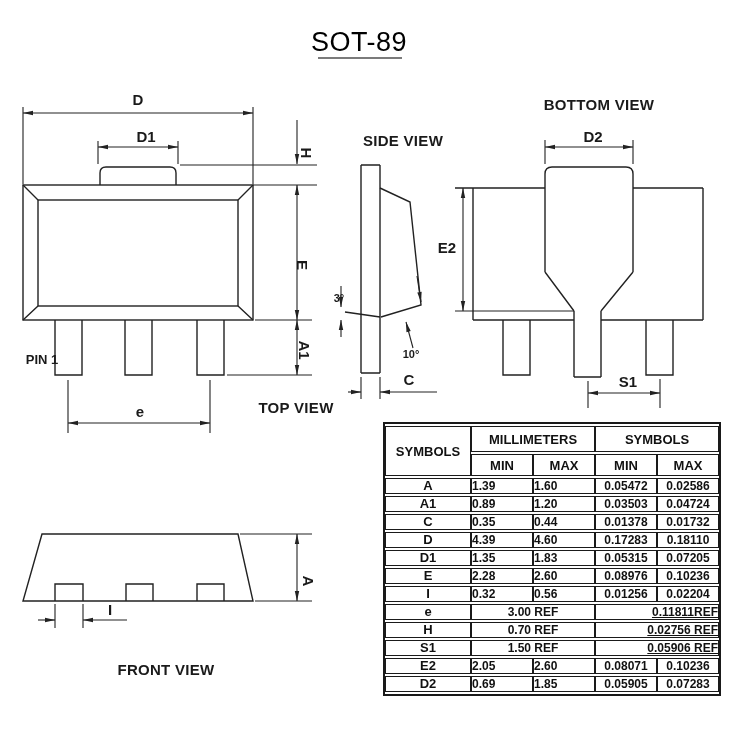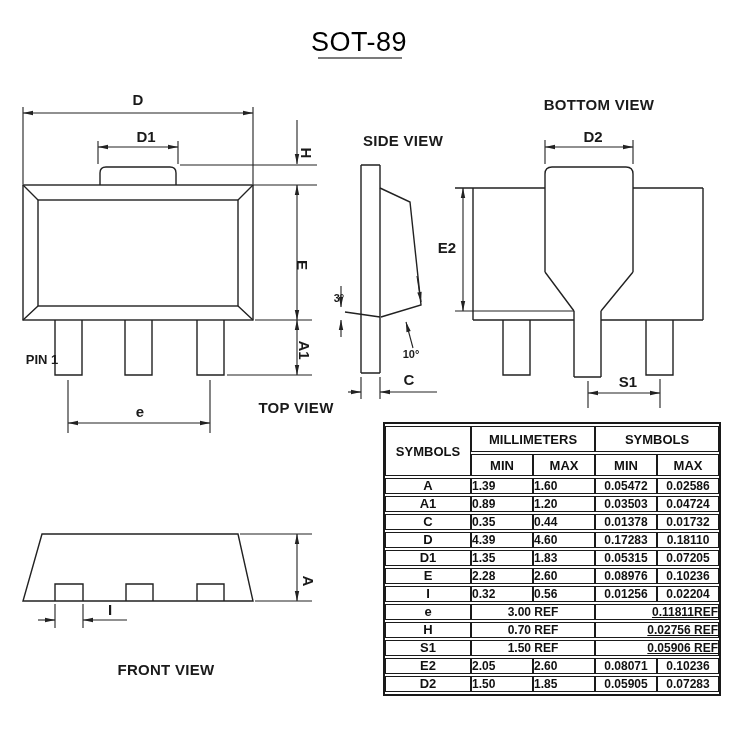--- a/index.html
+++ b/index.html
@@ -224,21 +224,21 @@
     </tr>
     <tr>
       <td class="sym">E2</td>
       <td class="val">2.05</td>
       <td class="val">2.60</td>
       <td class="val inch">0.08071</td>
       <td class="val inch">0.10236</td>
     </tr>
     <tr>
       <td class="sym">D2</td>
-      <td class="val">1.50</td>
+      <td class="val">0.69</td>
       <td class="val">1.85</td>
       <td class="val inch">0.05905</td>
       <td class="val inch">0.07283</td>
     </tr>
   </tbody>
     </table>
 
 </div>
 
 </body></html>

